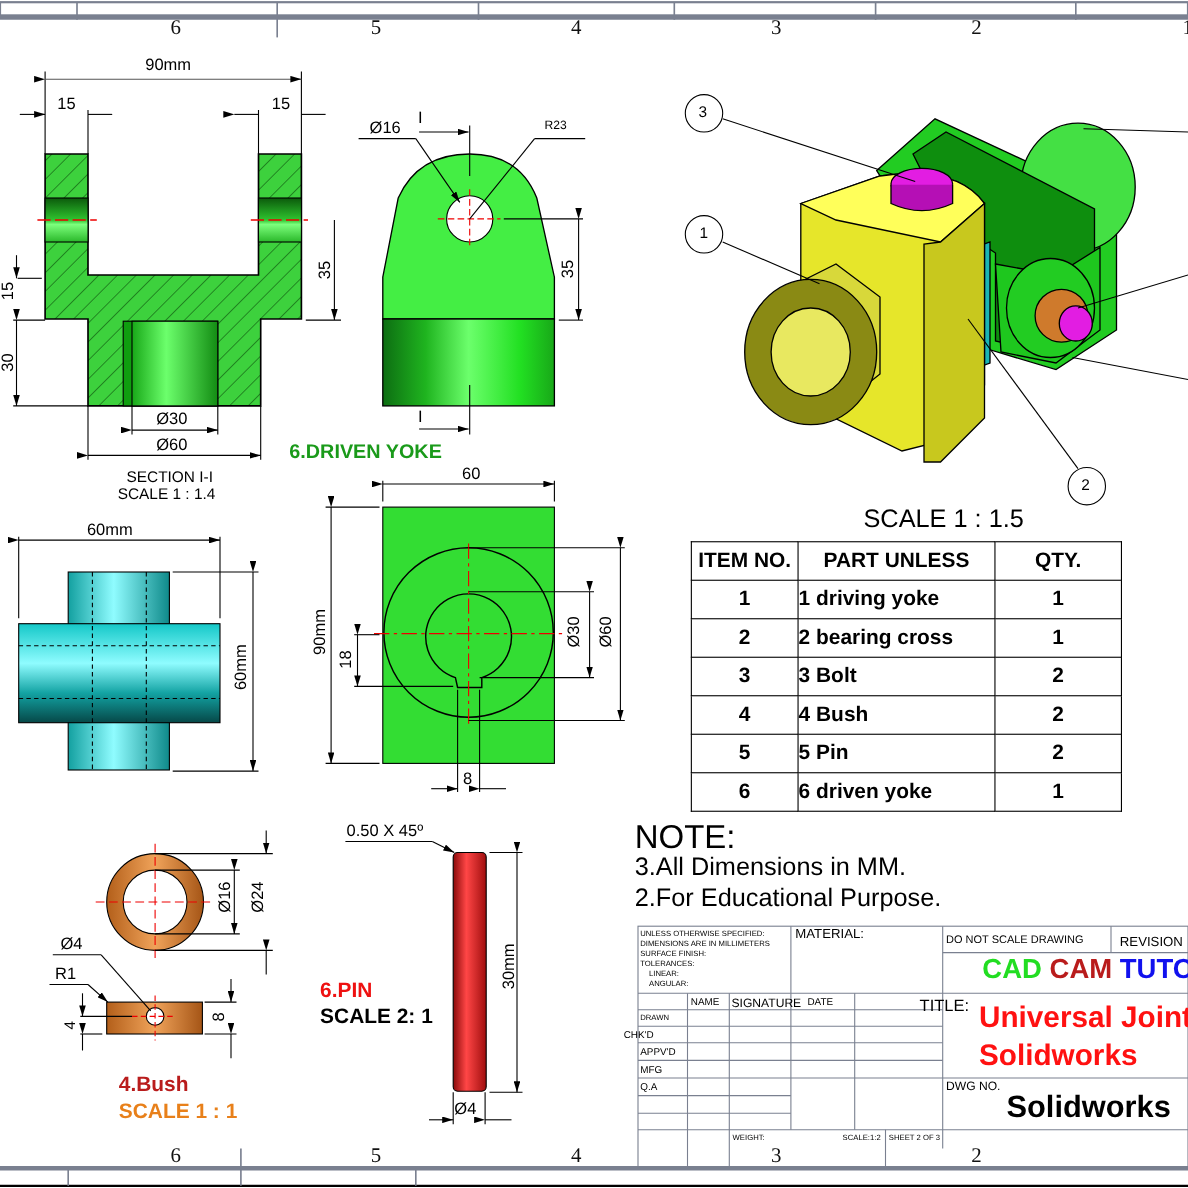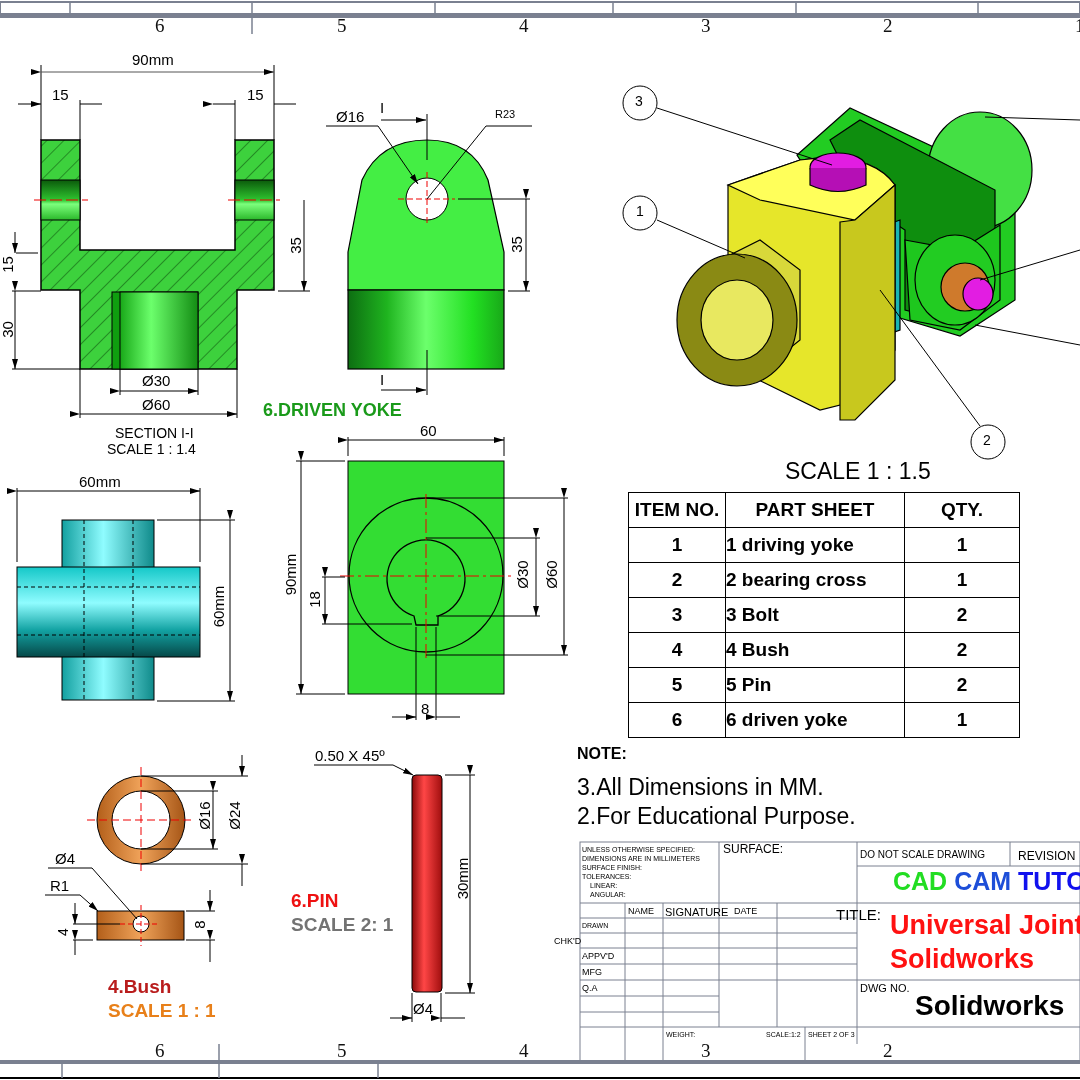--- a/index.html
+++ b/index.html
@@ -342,32 +342,32 @@
 <div class="txt" style="left:50px;top:877px;font-size:15px">R1</div>
 <div class="txt" style="left:59px;top:924px;font-size:14px;transform:rotate(-90deg)">4</div>
 <div class="txt" style="left:195px;top:916px;font-size:15px;transform:rotate(-90deg)">8</div>
 <div class="txt" style="left:108px;top:976px;font-size:19px;font-weight:bold;color:#b91c1c">4.Bush</div>
 <div class="txt" style="left:108px;top:1000px;font-size:19px;font-weight:bold;color:#e8801a">SCALE 1 : 1</div>
 
 <div class="txt" style="left:315px;top:747px;font-size:15px">0.50 X 45º</div>
 <div class="txt" style="left:442px;top:870px;font-size:15px;transform:rotate(-90deg)">30mm</div>
 <div class="txt" style="left:413px;top:1000px;font-size:15px">Ø4</div>
 <div class="txt" style="left:291px;top:890px;font-size:19px;font-weight:bold;color:#ee1111">6.PIN</div>
-<div class="txt" style="left:291px;top:914px;font-size:19px;font-weight:bold;color:#737373">SCALE 2: 1</div>
+<div class="txt" style="left:291px;top:914px;font-size:19px;font-weight:bold;color:#000000">SCALE 2: 1</div>
 
 <div class="txt" style="left:635px;top:93px;font-size:14px">3</div>
 <div class="txt" style="left:636px;top:203px;font-size:14px">1</div>
 <div class="txt" style="left:983px;top:432px;font-size:14px">2</div>
 <div class="txt" style="left:785px;top:458px;font-size:23px;font-weight:normal">SCALE 1 : 1.5</div>
 
 <table class="bom">
   <tbody>
       <tr>
     <th style="width:96px">ITEM NO.</th>
-    <th style="width:178px">PART SHEET</th>
+    <th style="width:178px">PART UNLESS</th>
     <th style="width:114px">QTY.</th>
   </tr>
   <tr>
         <td style="text-align:center">1</td>
         <td>1 driving yoke</td>
         <td style="text-align:center">1</td>
       </tr>
   <tr>
         <td style="text-align:center">2</td>
         <td>2 bearing cross</td>
@@ -389,48 +389,48 @@
         <td style="text-align:center">2</td>
       </tr>
   <tr>
         <td style="text-align:center">6</td>
         <td>6 driven yoke</td>
         <td style="text-align:center">1</td>
       </tr>
 </tbody>
   </table>
 
-<div class="txt" style="left:577px;top:745px;font-size:16px;font-weight:bold">NOTE:</div>
+<div class="txt" style="left:577px;top:745px;font-size:30px;font-weight:normal">NOTE:</div>
 <div class="txt" style="left:577px;top:774px;font-size:23px">3.All Dimensions in MM.</div>
 <div class="txt" style="left:577px;top:803px;font-size:23px">2.For Educational Purpose.</div>
 
 <div class="txt" style="left:582px;top:845px;font-size:7px;line-height:9px">
   <div>UNLESS OTHERWISE SPECIFIED:</div>
   <div>DIMENSIONS ARE IN MILLIMETERS</div>
   <div>SURFACE FINISH:</div>
   <div>TOLERANCES:</div>
   <div style="padding-left:8px">LINEAR:</div>
   <div style="padding-left:8px">ANGULAR:</div>
 </div>
-<div class="txt" style="left:723px;top:842px;font-size:12px">SURFACE:</div>
+<div class="txt" style="left:723px;top:842px;font-size:12px">MATERIAL:</div>
 <div class="txt" style="left:628px;top:906px;font-size:9px">NAME</div>
 <div class="txt" style="left:665px;top:906px;font-size:11px">SIGNATURE</div>
 <div class="txt" style="left:734px;top:906px;font-size:9px">DATE</div>
 <div class="txt" style="left:582px;top:922px;font-size:7px">DRAWN</div>
-<div class="txt" style="left:554px;top:936px;font-size:9px">CHK'D</div>
+<div class="txt" style="left:567px;top:936px;font-size:9px">CHK'D</div>
 <div class="txt" style="left:582px;top:951px;font-size:9px">APPV'D</div>
 <div class="txt" style="left:582px;top:967px;font-size:9px">MFG</div>
 <div class="txt" style="left:582px;top:983px;font-size:9px">Q.A</div>
 <div class="txt" style="left:666px;top:1031px;font-size:7px">WEIGHT:</div>
 <div class="txt" style="left:766px;top:1031px;font-size:7px">SCALE:1:2</div>
 <div class="txt" style="left:808px;top:1031px;font-size:7px">SHEET 2 OF 3</div>
 <div class="txt" style="left:860px;top:849px;font-size:10px">DO NOT SCALE DRAWING</div>
 <div class="txt" style="left:1018px;top:849px;font-size:12px">REVISION</div>
 <div class="txt" style="left:893px;top:867px;font-size:25px;font-weight:bold">
   <span style="color:#22dd22">CAD</span>
-  <span style="color:#1d4ed8">CAM</span>
+  <span style="color:#b91c1c">CAM</span>
   <span style="color:#1111ee">TUTO</span>
 </div>
 <div class="txt" style="left:836px;top:906px;font-size:15px">TITLE:</div>
 <div class="txt" style="left:890px;top:910px;font-size:27px;font-weight:bold;color:#ff1111">Universal Joint</div>
 <div class="txt" style="left:890px;top:944px;font-size:27px;font-weight:bold;color:#ff1111">Solidworks</div>
 <div class="txt" style="left:860px;top:982px;font-size:11px">DWG NO.</div>
 <div class="txt" style="left:915px;top:990px;font-size:28px;font-weight:bold">Solidworks</div>
 
 </body></html>

